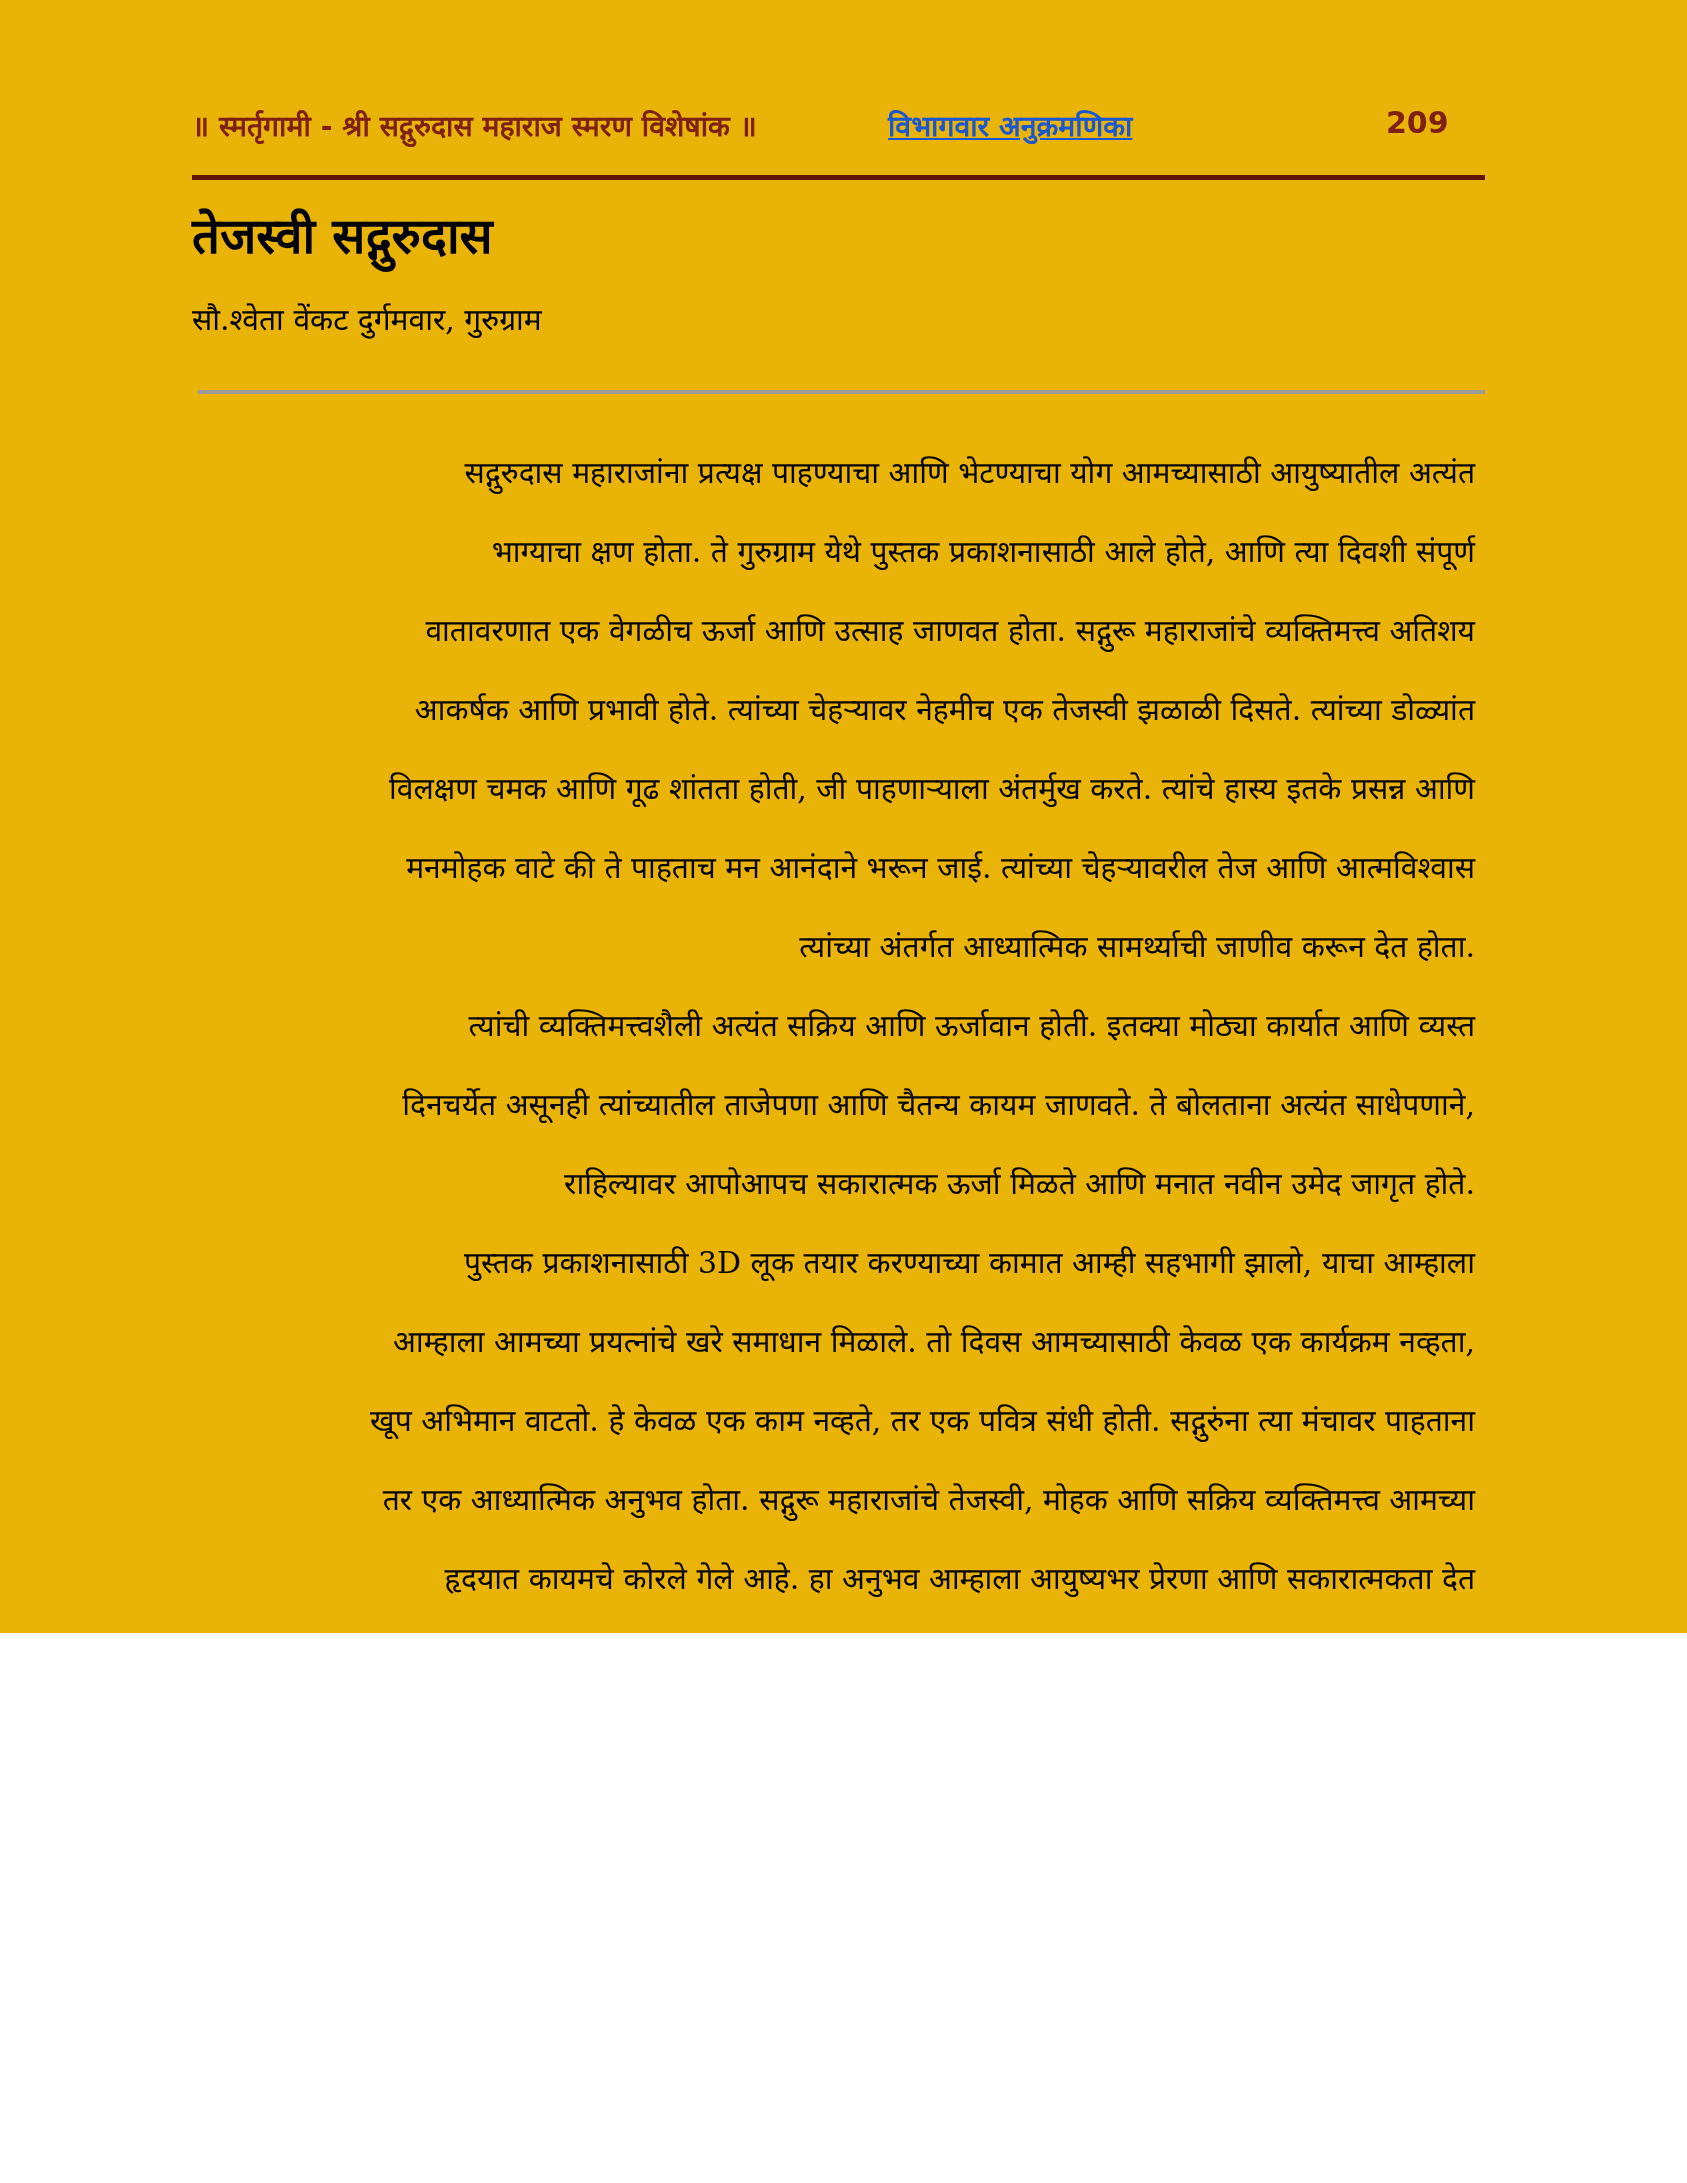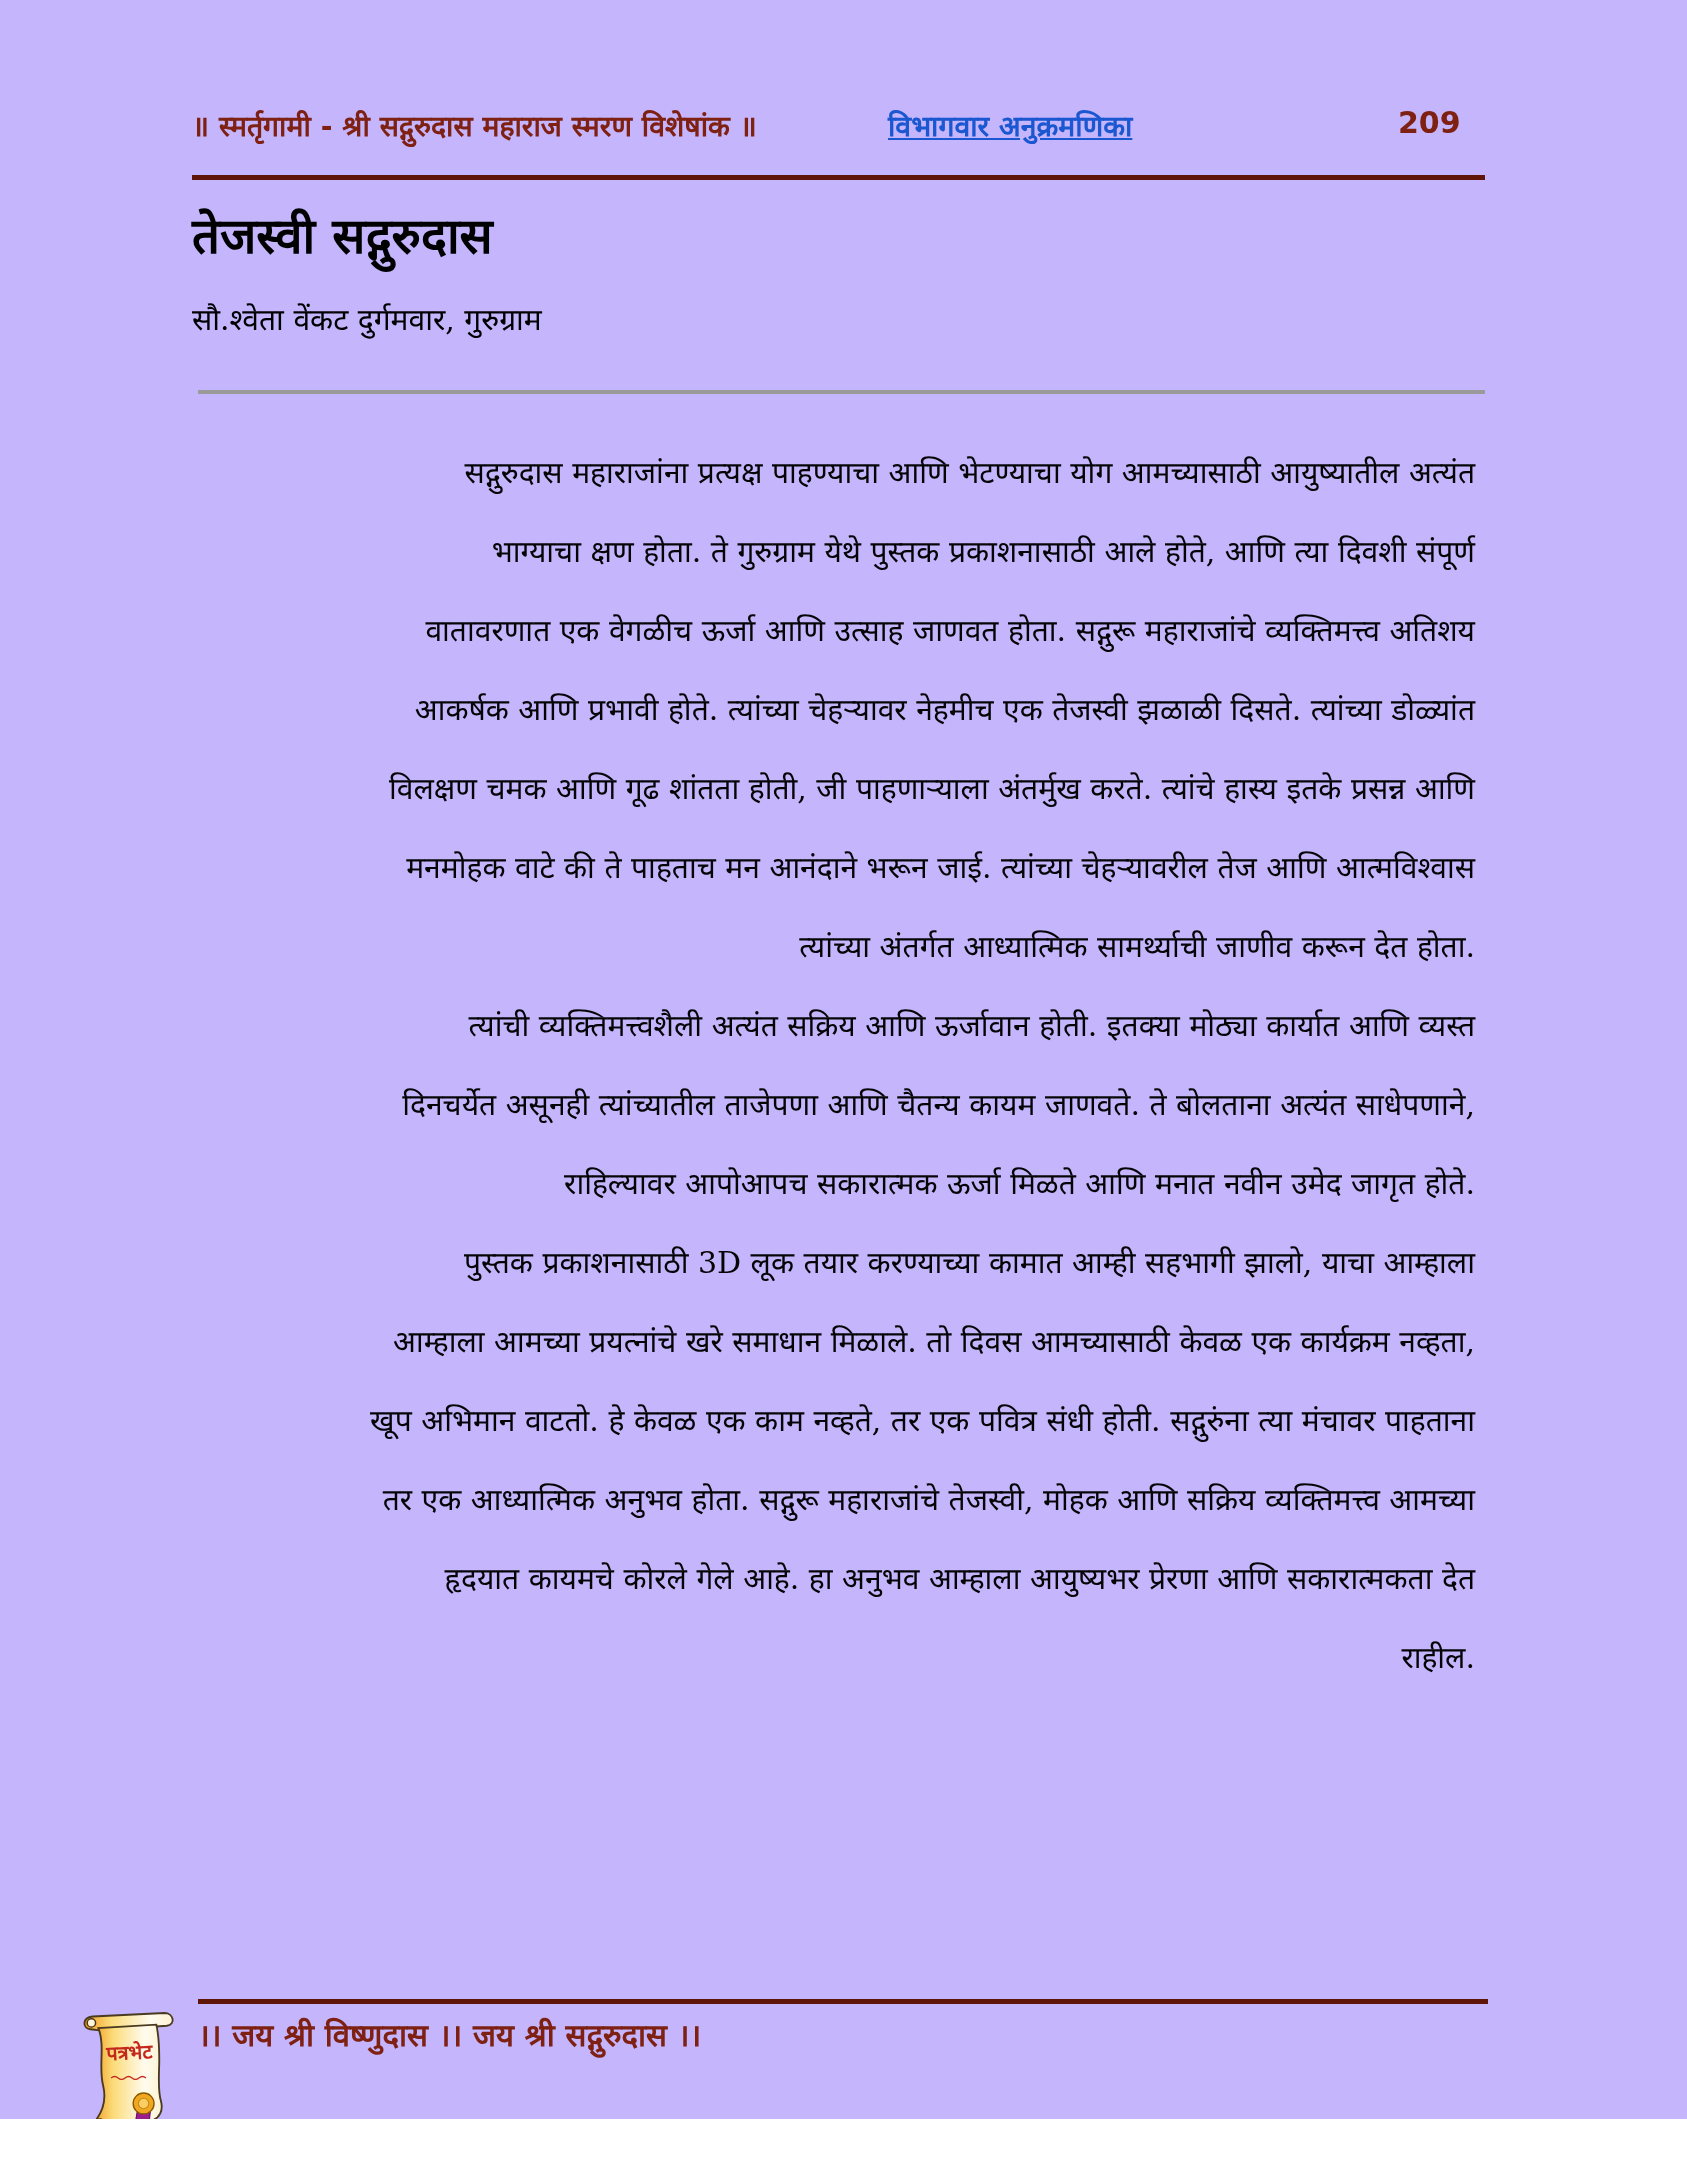--- a/index.html
+++ b/index.html
@@ -1,20 +1,20 @@
 <!DOCTYPE html>
 <html style="font-size:10.6px"><head>
 <meta charset="utf-8">
 <style>
   html, body { margin: 0; padding: 0; background: #ffffff; }
   .page {
     position: relative;
     width: 1687px;
-    height: 2119px;
-    background: #c4b5fd;
+    height: 1633px;
+    background: #eab308;
     overflow: hidden;
     font-family: "DejaVu Serif", "Liberation Serif", serif;
     color: #0a0a0a;
   }
 
   
   .journal-title {
     position: absolute; left: 192px; top: 106px;
     font-family: "DejaVu Sans", "Liberation Sans", sans-serif;
     font-weight: bold; font-size: 28.4px; color: #7E2112;
@@ -22,21 +22,21 @@
   }
   .toc-link {
     position: absolute; left: 888px; top: 106px;
     font-family: "DejaVu Sans", "Liberation Sans", sans-serif;
     font-weight: bold; font-size: 28.4px; color: #1B57D0;
     text-decoration: underline; cursor: pointer; white-space: nowrap;
   }
   .page-number {
     position: absolute; left: 1386px; top: 105px;
     font-family: "DejaVu Sans", "Liberation Sans", sans-serif;
-    font-weight: bold; font-size: 30px; color: #7E2112; margin-left: 12px;
+    font-weight: bold; font-size: 30px; color: #7E2112;
   }
   .header-rule {
     position: absolute; left: 192px; top: 175px;
     width: 1293px; height: 5.3px; background: #5F1608;
   }
 
   
   .article-title {
     position: absolute; left: 192px; top: 201px; width: 1293px;
     font-weight: bold; font-size: 49px; color: #000000;

